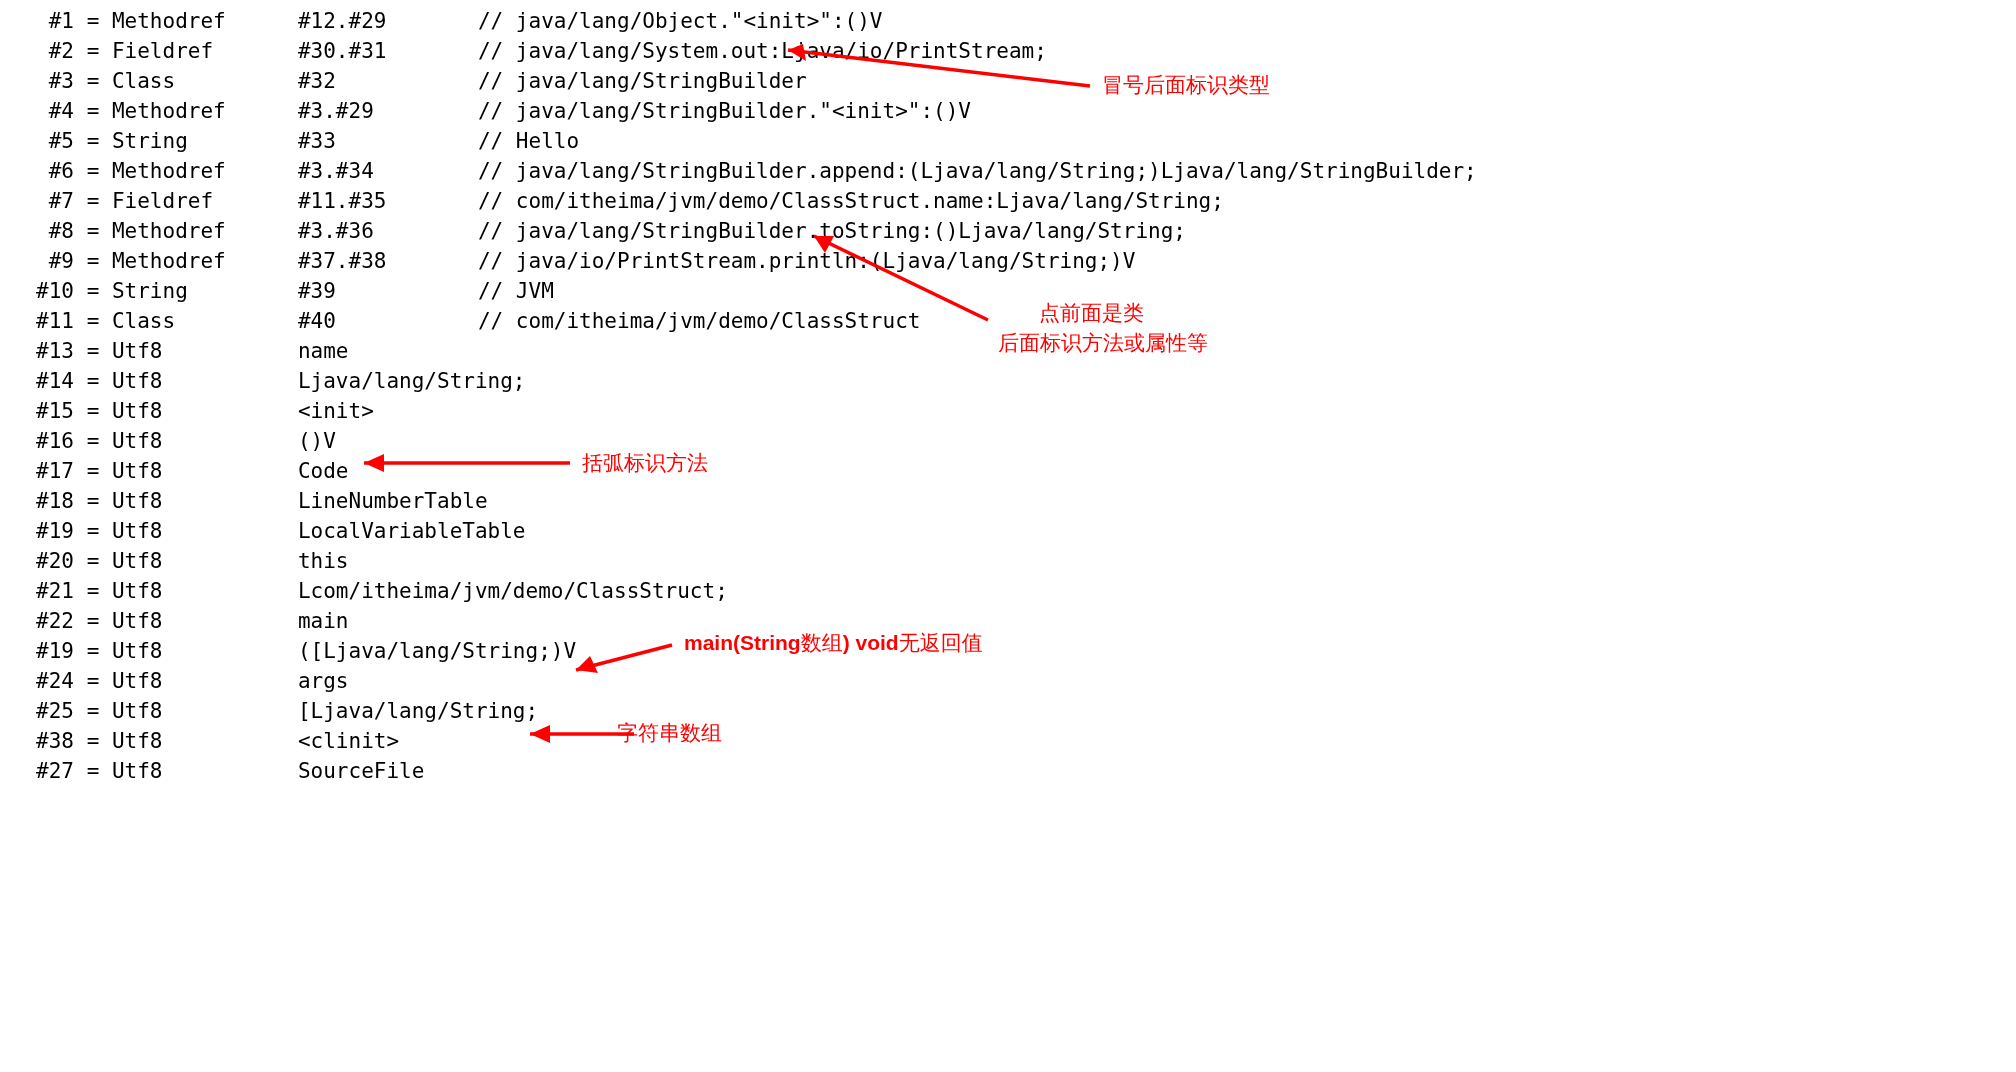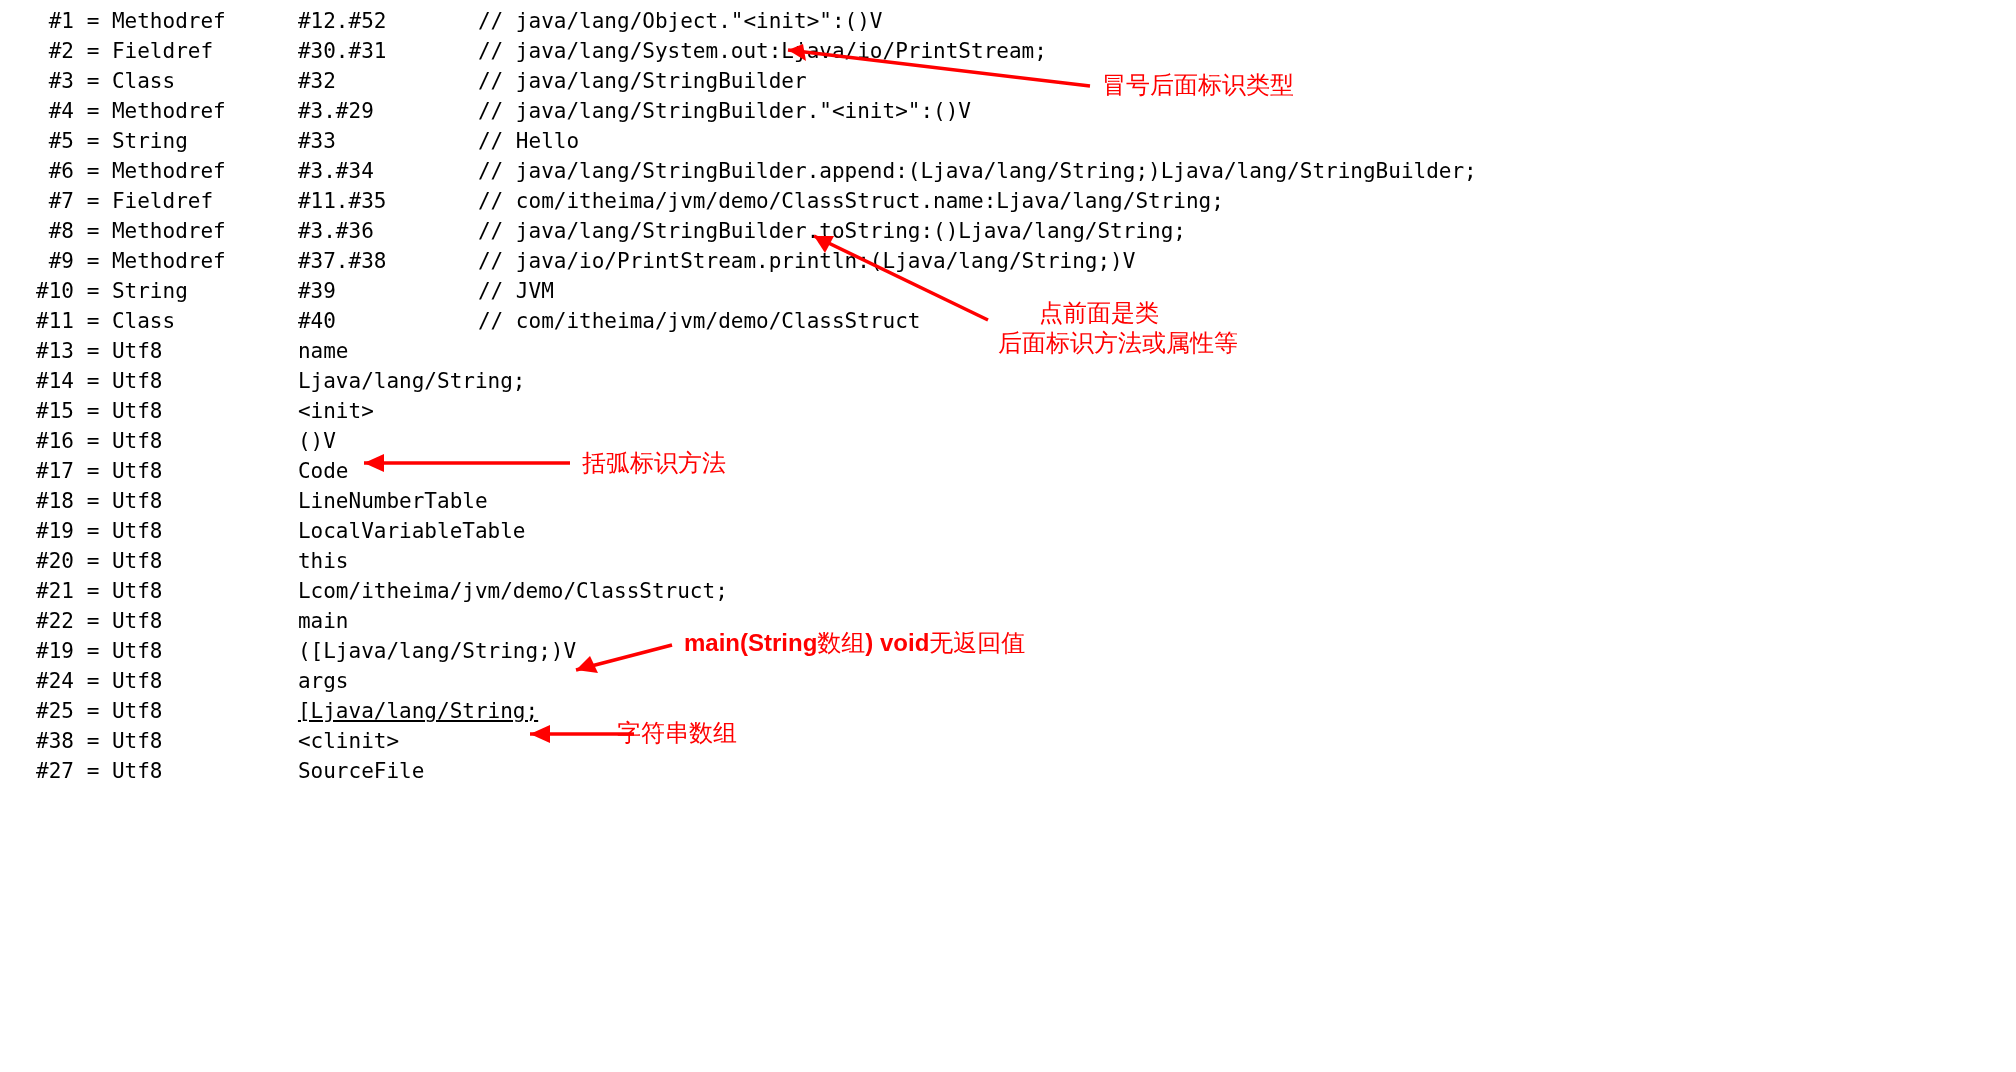--- a/index.html
+++ b/index.html
@@ -16,33 +16,33 @@
   .row{white-space:pre;}
   .idx{display:inline-block;width:54px;text-align:right;}
   .eq{display:inline-block;}
   .type{display:inline-block;width:186px;}
   .val{display:inline-block;width:180px;}
   .cmt{display:inline-block;}
   .note{
     position:absolute;
     color:#ff0000;
     font-family:"PingFang SC","Microsoft YaHei","Hiragino Sans GB",sans-serif;
-    font-size:24px;
+    font-size:21px;
     line-height:30px;
     font-weight:550;
   }
   svg.arrow{position:absolute;overflow:visible;pointer-events:none;}
   svg.arrow line{stroke:#ff0000;stroke-width:3.5;}
   svg.arrow polygon{fill:#ff0000;}
 </style>
 </head>
 <body>
 
 <div id="listing">
-    <div class="row"><span class="idx">#1</span><span class="eq"> = </span><span class="type">Methodref</span><span class="val">#12.#52</span><span class="cmt">// java/lang/Object."&lt;init&gt;":()V</span></div>
+    <div class="row"><span class="idx">#1</span><span class="eq"> = </span><span class="type">Methodref</span><span class="val">#12.#29</span><span class="cmt">// java/lang/Object."&lt;init&gt;":()V</span></div>
     <div class="row"><span class="idx">#2</span><span class="eq"> = </span><span class="type">Fieldref</span><span class="val">#30.#31</span><span class="cmt">// java/lang/System.out:Ljava/io/PrintStream;</span></div>
     <div class="row"><span class="idx">#3</span><span class="eq"> = </span><span class="type">Class</span><span class="val">#32</span><span class="cmt">// java/lang/StringBuilder</span></div>
     <div class="row"><span class="idx">#4</span><span class="eq"> = </span><span class="type">Methodref</span><span class="val">#3.#29</span><span class="cmt">// java/lang/StringBuilder."&lt;init&gt;":()V</span></div>
     <div class="row"><span class="idx">#5</span><span class="eq"> = </span><span class="type">String</span><span class="val">#33</span><span class="cmt">// Hello</span></div>
     <div class="row"><span class="idx">#6</span><span class="eq"> = </span><span class="type">Methodref</span><span class="val">#3.#34</span><span class="cmt">// java/lang/StringBuilder.append:(Ljava/lang/String;)Ljava/lang/StringBuilder;</span></div>
     <div class="row"><span class="idx">#7</span><span class="eq"> = </span><span class="type">Fieldref</span><span class="val">#11.#35</span><span class="cmt">// com/itheima/jvm/demo/ClassStruct.name:Ljava/lang/String;</span></div>
     <div class="row"><span class="idx">#8</span><span class="eq"> = </span><span class="type">Methodref</span><span class="val">#3.#36</span><span class="cmt">// java/lang/StringBuilder.toString:()Ljava/lang/String;</span></div>
     <div class="row"><span class="idx">#9</span><span class="eq"> = </span><span class="type">Methodref</span><span class="val">#37.#38</span><span class="cmt">// java/io/PrintStream.println:(Ljava/lang/String;)V</span></div>
     <div class="row"><span class="idx">#10</span><span class="eq"> = </span><span class="type">String</span><span class="val">#39</span><span class="cmt">// JVM</span></div>
     <div class="row"><span class="idx">#11</span><span class="eq"> = </span><span class="type">Class</span><span class="val">#40</span><span class="cmt">// com/itheima/jvm/demo/ClassStruct</span></div>
@@ -51,21 +51,21 @@
     <div class="row"><span class="idx">#15</span><span class="eq"> = </span><span class="type">Utf8</span><span class="val" style="width: auto;">&lt;init&gt;</span></div>
     <div class="row"><span class="idx">#16</span><span class="eq"> = </span><span class="type">Utf8</span><span class="val" style="width: auto;">()V</span></div>
     <div class="row"><span class="idx">#17</span><span class="eq"> = </span><span class="type">Utf8</span><span class="val" style="width: auto;">Code</span></div>
     <div class="row"><span class="idx">#18</span><span class="eq"> = </span><span class="type">Utf8</span><span class="val" style="width: auto;">LineNumberTable</span></div>
     <div class="row"><span class="idx">#19</span><span class="eq"> = </span><span class="type">Utf8</span><span class="val" style="width: auto;">LocalVariableTable</span></div>
     <div class="row"><span class="idx">#20</span><span class="eq"> = </span><span class="type">Utf8</span><span class="val" style="width: auto;">this</span></div>
     <div class="row"><span class="idx">#21</span><span class="eq"> = </span><span class="type">Utf8</span><span class="val" style="width: auto;">Lcom/itheima/jvm/demo/ClassStruct;</span></div>
     <div class="row"><span class="idx">#22</span><span class="eq"> = </span><span class="type">Utf8</span><span class="val" style="width: auto;">main</span></div>
     <div class="row"><span class="idx">#19</span><span class="eq"> = </span><span class="type">Utf8</span><span class="val" style="width: auto;">([Ljava/lang/String;)V</span></div>
     <div class="row"><span class="idx">#24</span><span class="eq"> = </span><span class="type">Utf8</span><span class="val" style="width: auto;">args</span></div>
-    <div class="row"><span class="idx">#25</span><span class="eq"> = </span><span class="type">Utf8</span><span class="val" style="width: auto; text-decoration: underline;">[Ljava/lang/String;</span></div>
+    <div class="row"><span class="idx">#25</span><span class="eq"> = </span><span class="type">Utf8</span><span class="val" style="width: auto;">[Ljava/lang/String;</span></div>
     <div class="row"><span class="idx">#38</span><span class="eq"> = </span><span class="type">Utf8</span><span class="val" style="width: auto;">&lt;clinit&gt;</span></div>
     <div class="row"><span class="idx">#27</span><span class="eq"> = </span><span class="type">Utf8</span><span class="val" style="width: auto;">SourceFile</span></div>
   </div>
 
 <div class="note" style="top:70px;left:1102px;">冒号后面标识类型</div>
 <div class="note" style="top:298px;left:998px;margin-left:41px;">点前面是类</div>
 <div class="note" style="top:328px;left:998px;">后面标识方法或属性等</div>
 <div class="note" style="top:448px;left:582px;">括弧标识方法</div>
 <div class="note" style="top:628px;left:684px;">main(String数组) void无返回值</div>
 <div class="note" style="top:718px;left:617px;">字符串数组</div>

